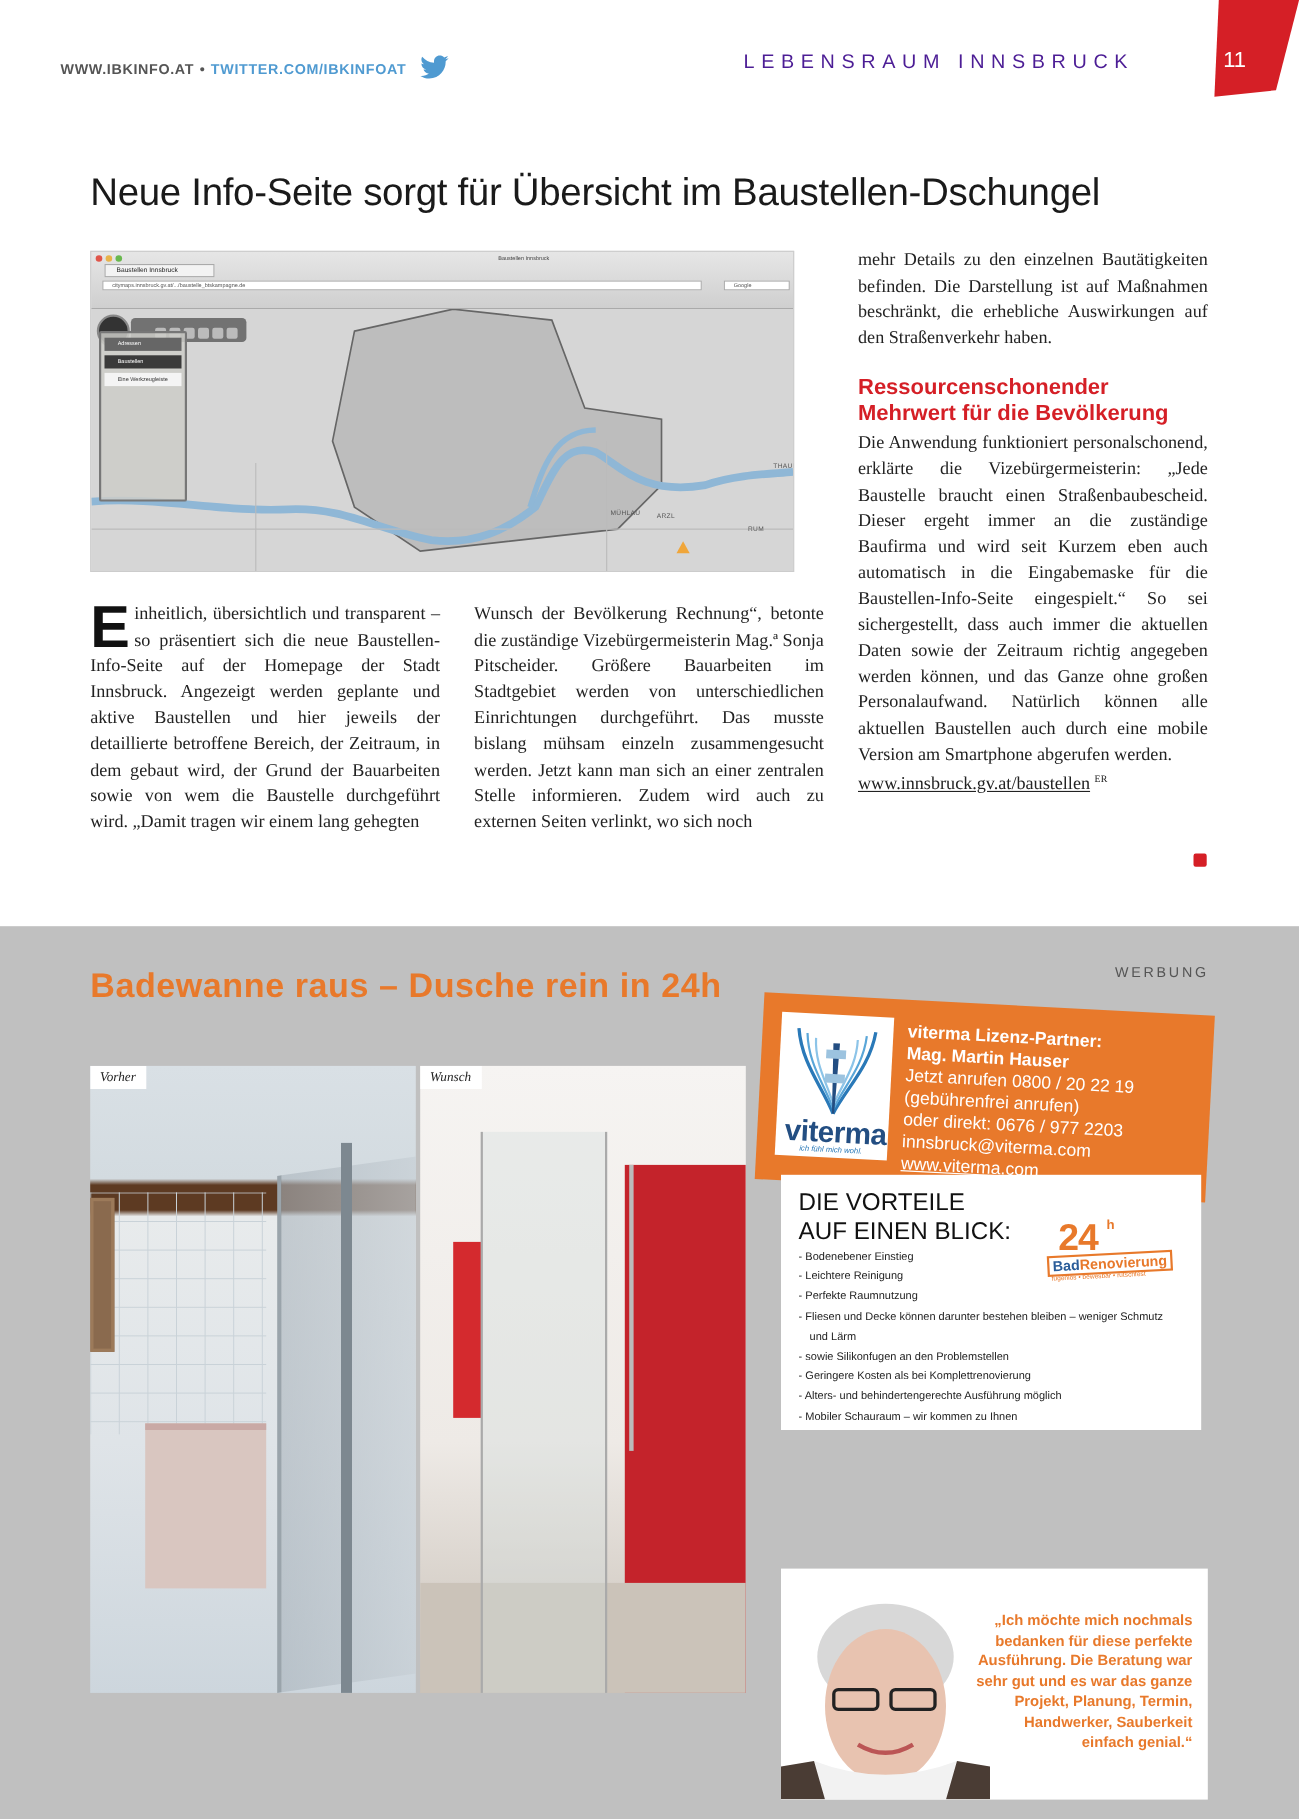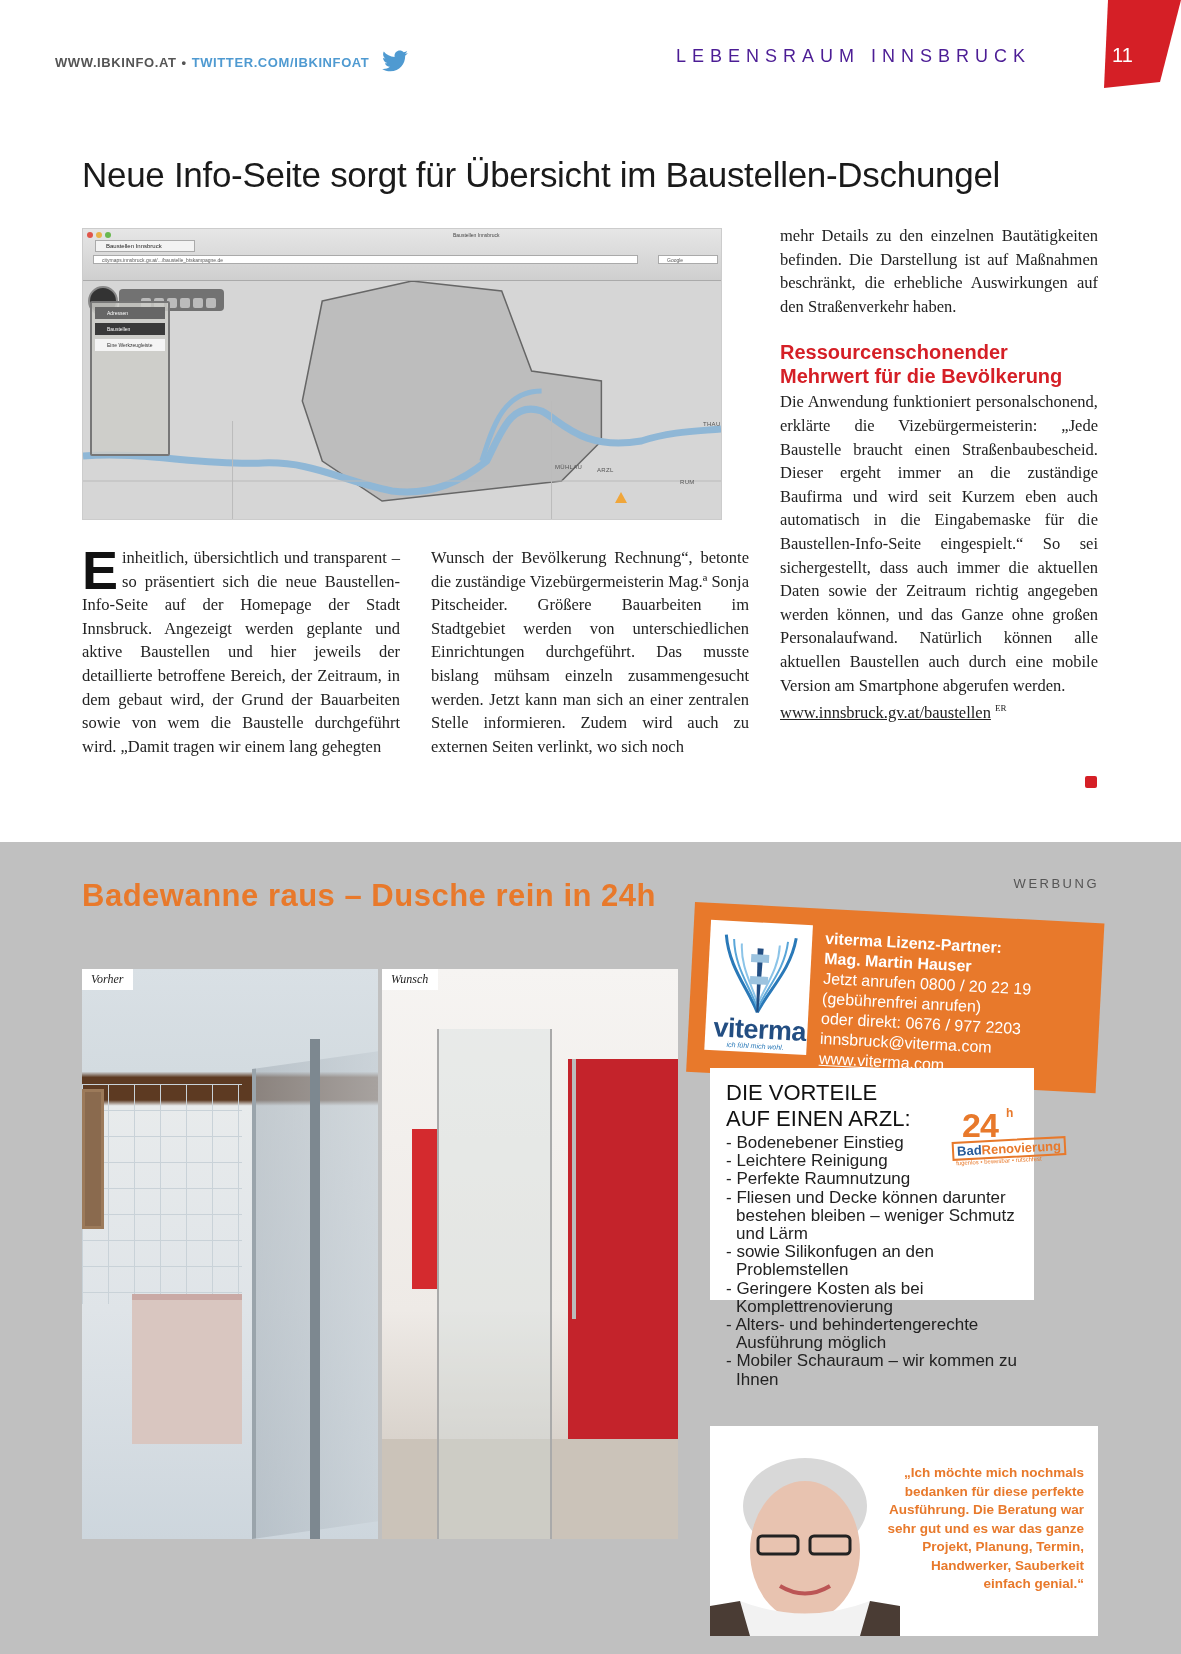--- a/index.html
+++ b/index.html
@@ -72,23 +72,23 @@
 
   .contact-card { position: absolute; left: 695px; top: 60px; width: 410px; height: 170px; background: #e8792b; transform: rotate(3deg); transform-origin: left top; }
   .contact-card .logo-box { position: absolute; left: 17px; top: 17px; width: 102px; height: 130px; background: #fff; }
   .contact-card .logo-box svg { position: absolute; left: 10px; top: 6px; }
   .contact-card .logo-word { position: absolute; left: 8px; top: 92px; font-size: 27px; font-weight: 700; color: #234e82; letter-spacing: -0.5px; }
   .contact-card .logo-tag { position: absolute; left: 22px; top: 120px; font-size: 7px; font-style: italic; color: #2a79b8; }
   .contact-card .lines { position: absolute; left: 132px; top: 20px; color: #fff; font-size: 16px; line-height: 20px; }
   .contact-card .lines .b { font-weight: 700; }
   .contact-card .lines .u { text-decoration: underline; }
 
-  .adv-box { position: absolute; left: 710px; top: 226px; width: 324px; height: 232px; background: #fff; padding: 12px 16px; }
+  .adv-box { position: absolute; left: 710px; top: 226px; width: 382px; height: 232px; background: #fff; padding: 12px 16px; }
   .adv-title { font-size: 22px; line-height: 26px; color: #111; }
-  .adv-list { list-style: none; font-size: 17px; line-height: 18.2px; color: #222; margin-top: 2px; }
+  .adv-list { list-style: none; font-size: 10px; line-height: 18.2px; color: #222; margin-top: 2px; }
   .adv-list li { padding-left: 10px; text-indent: -10px; }
   .badge24 { position: absolute; left: 240px; top: 40px; width: 120px; height: 54px; }
   .badge24 .num { position: absolute; left: 12px; top: -2px; font-size: 34px; font-weight: 700; color: #e8792b; letter-spacing: -1px; }
   .badge24 .sup { position: absolute; left: 56px; top: -2px; font-size: 12px; font-weight: 700; color: #e8792b; }
   .badge24 .word { position: absolute; left: 2px; top: 31px; border: 2px solid #e8792b; padding: 0 3px; font-size: 13px; font-weight: 700; color: #e8792b; transform: rotate(-3deg); }
   .badge24 .word .blue { color: #2a5c99; }
   .badge24 .tagl { position: absolute; left: 6px; top: 50px; font-size: 6px; color: #e8792b; transform: rotate(-3deg); }
 
   .testimonial { position: absolute; left: 710px; top: 540px; width: 388px; height: 210px; background: #fff; overflow: hidden; margin-top: 44px; }
   .testimonial .portrait { position: absolute; left: 0; top: 10px; width: 190px; height: 200px; }
@@ -214,21 +214,21 @@
       <div>(gebührenfrei anrufen)</div>
       <div>oder direkt: 0676 / 977 2203</div>
       <div>innsbruck@viterma.com</div>
       <div class="u">www.viterma.com</div>
     </div>
   </div>
 
   <div class="adv-box">
     <div class="adv-title">
       <div>DIE VORTEILE</div>
-      <div>AUF EINEN ARZL:</div>
+      <div>AUF EINEN BLICK:</div>
     </div>
     <ul class="adv-list">
       <li>- Bodenebener Einstieg</li>
       <li>- Leichtere Reinigung</li>
       <li>- Perfekte Raumnutzung</li>
       <li>- Fliesen und Decke können darunter bestehen bleiben – weniger Schmutz und Lärm</li>
       <li>- sowie Silikonfugen an den Problemstellen</li>
       <li>- Geringere Kosten als bei Komplettrenovierung</li>
       <li>- Alters- und behindertengerechte Ausführung möglich</li>
       <li>- Mobiler Schauraum – wir kommen zu Ihnen</li>

